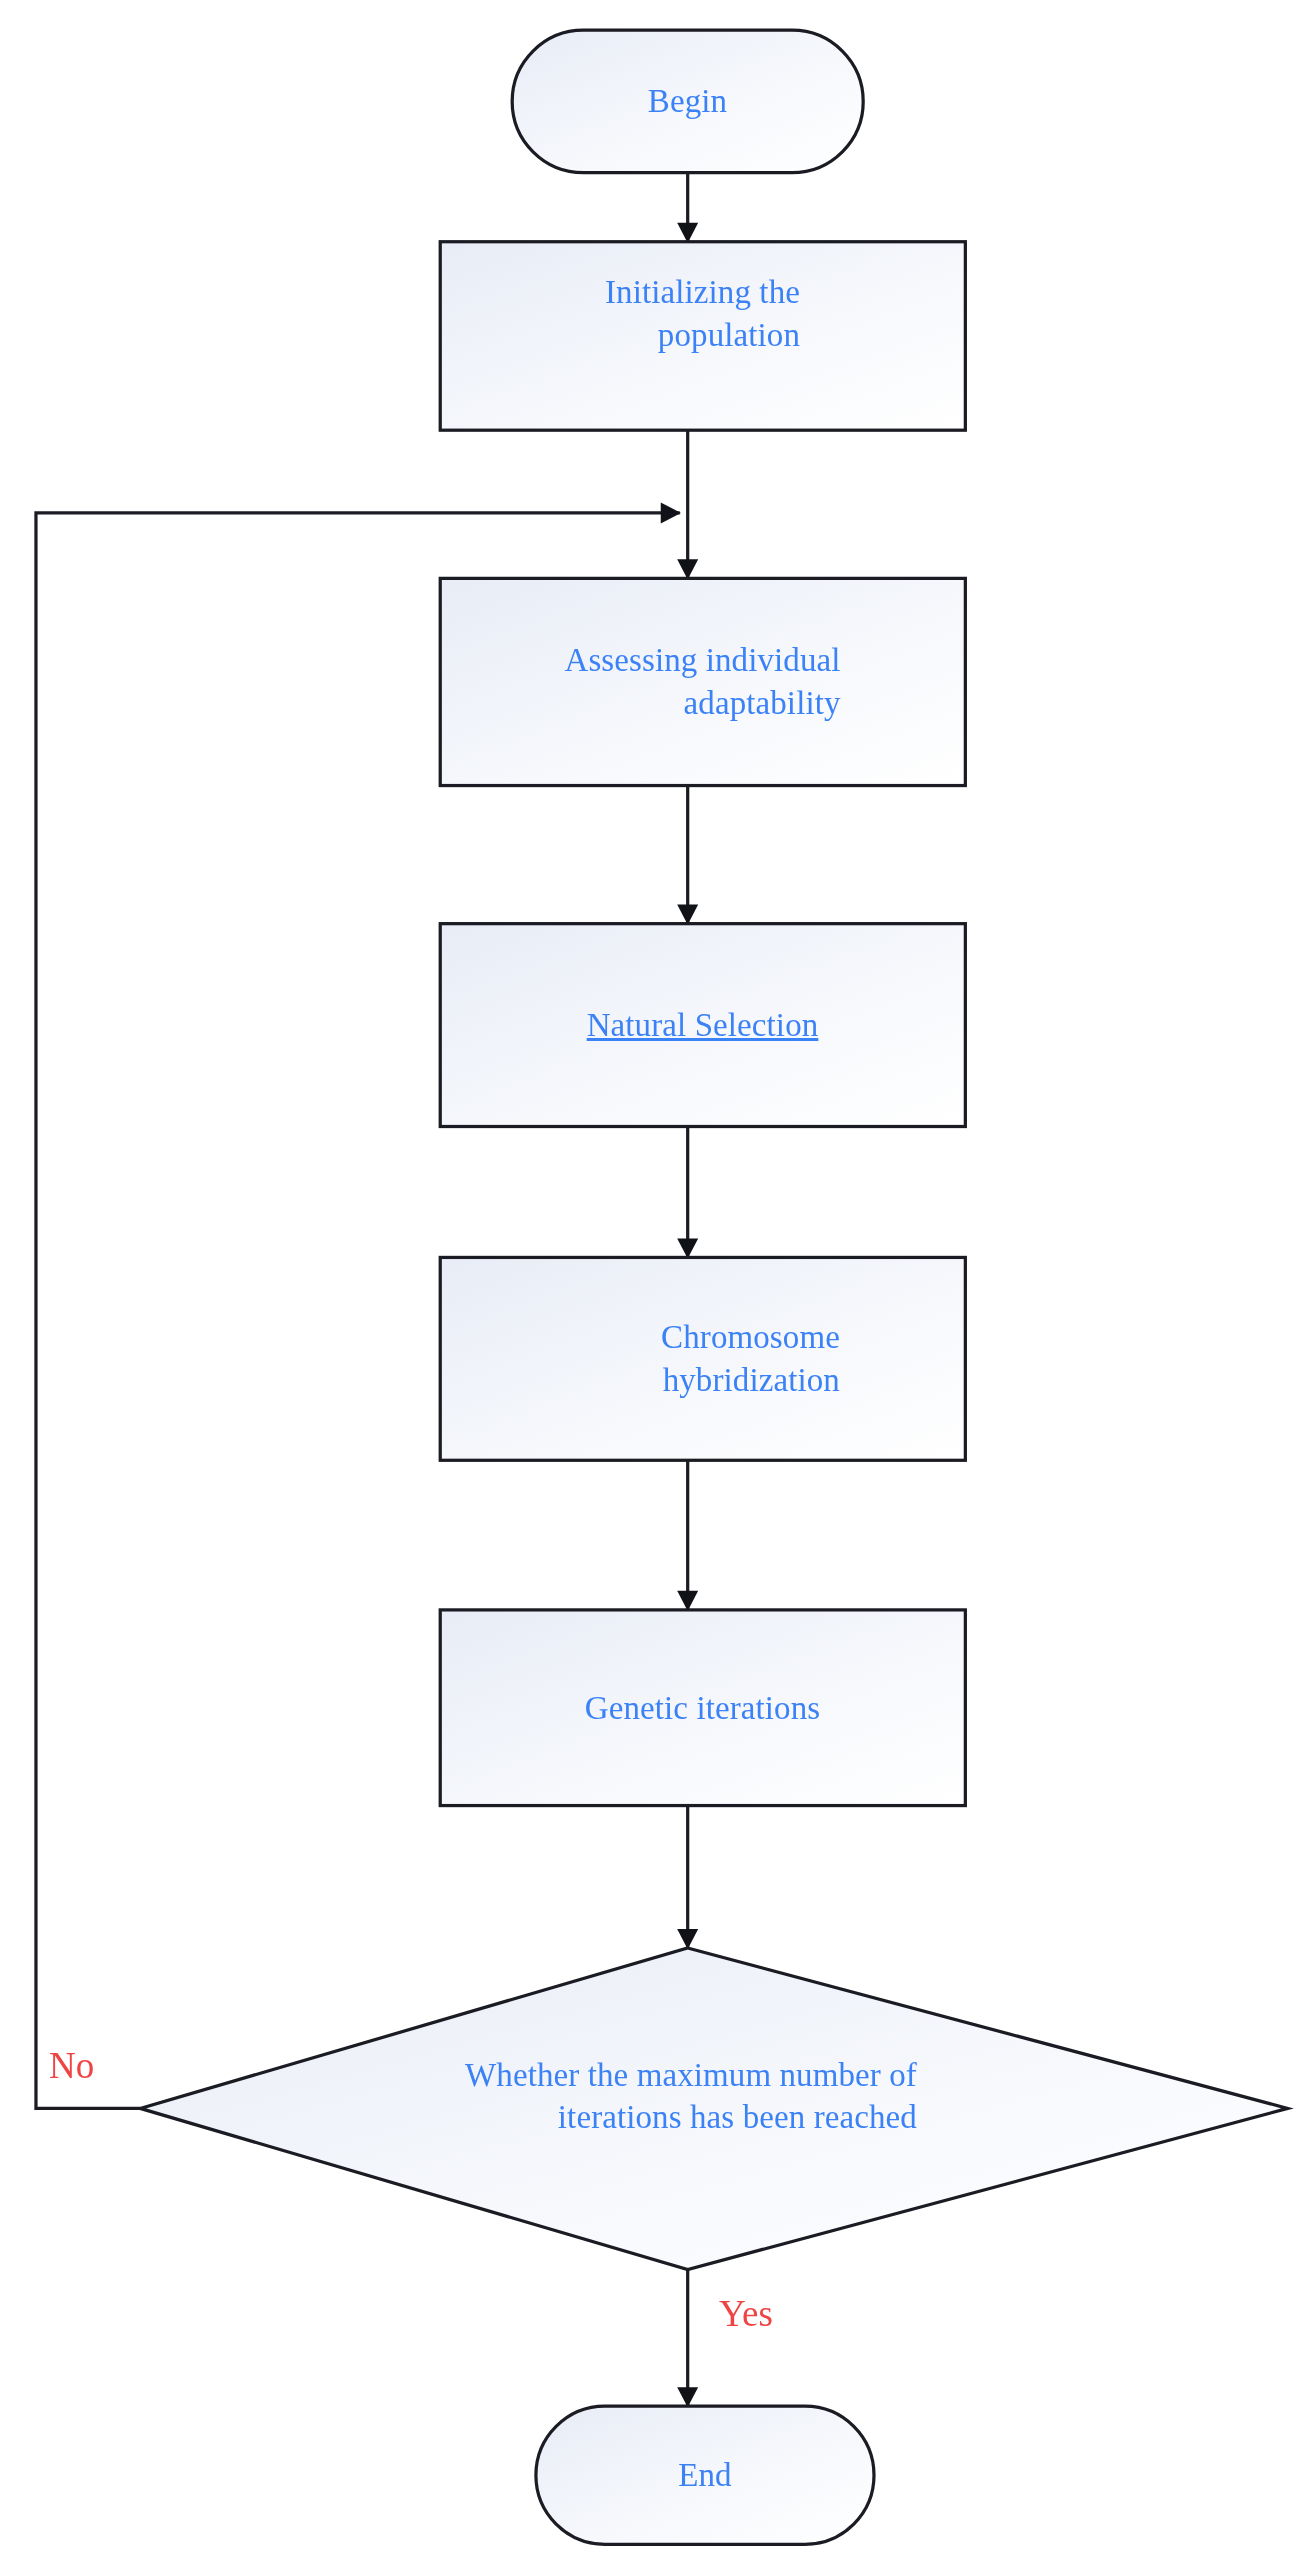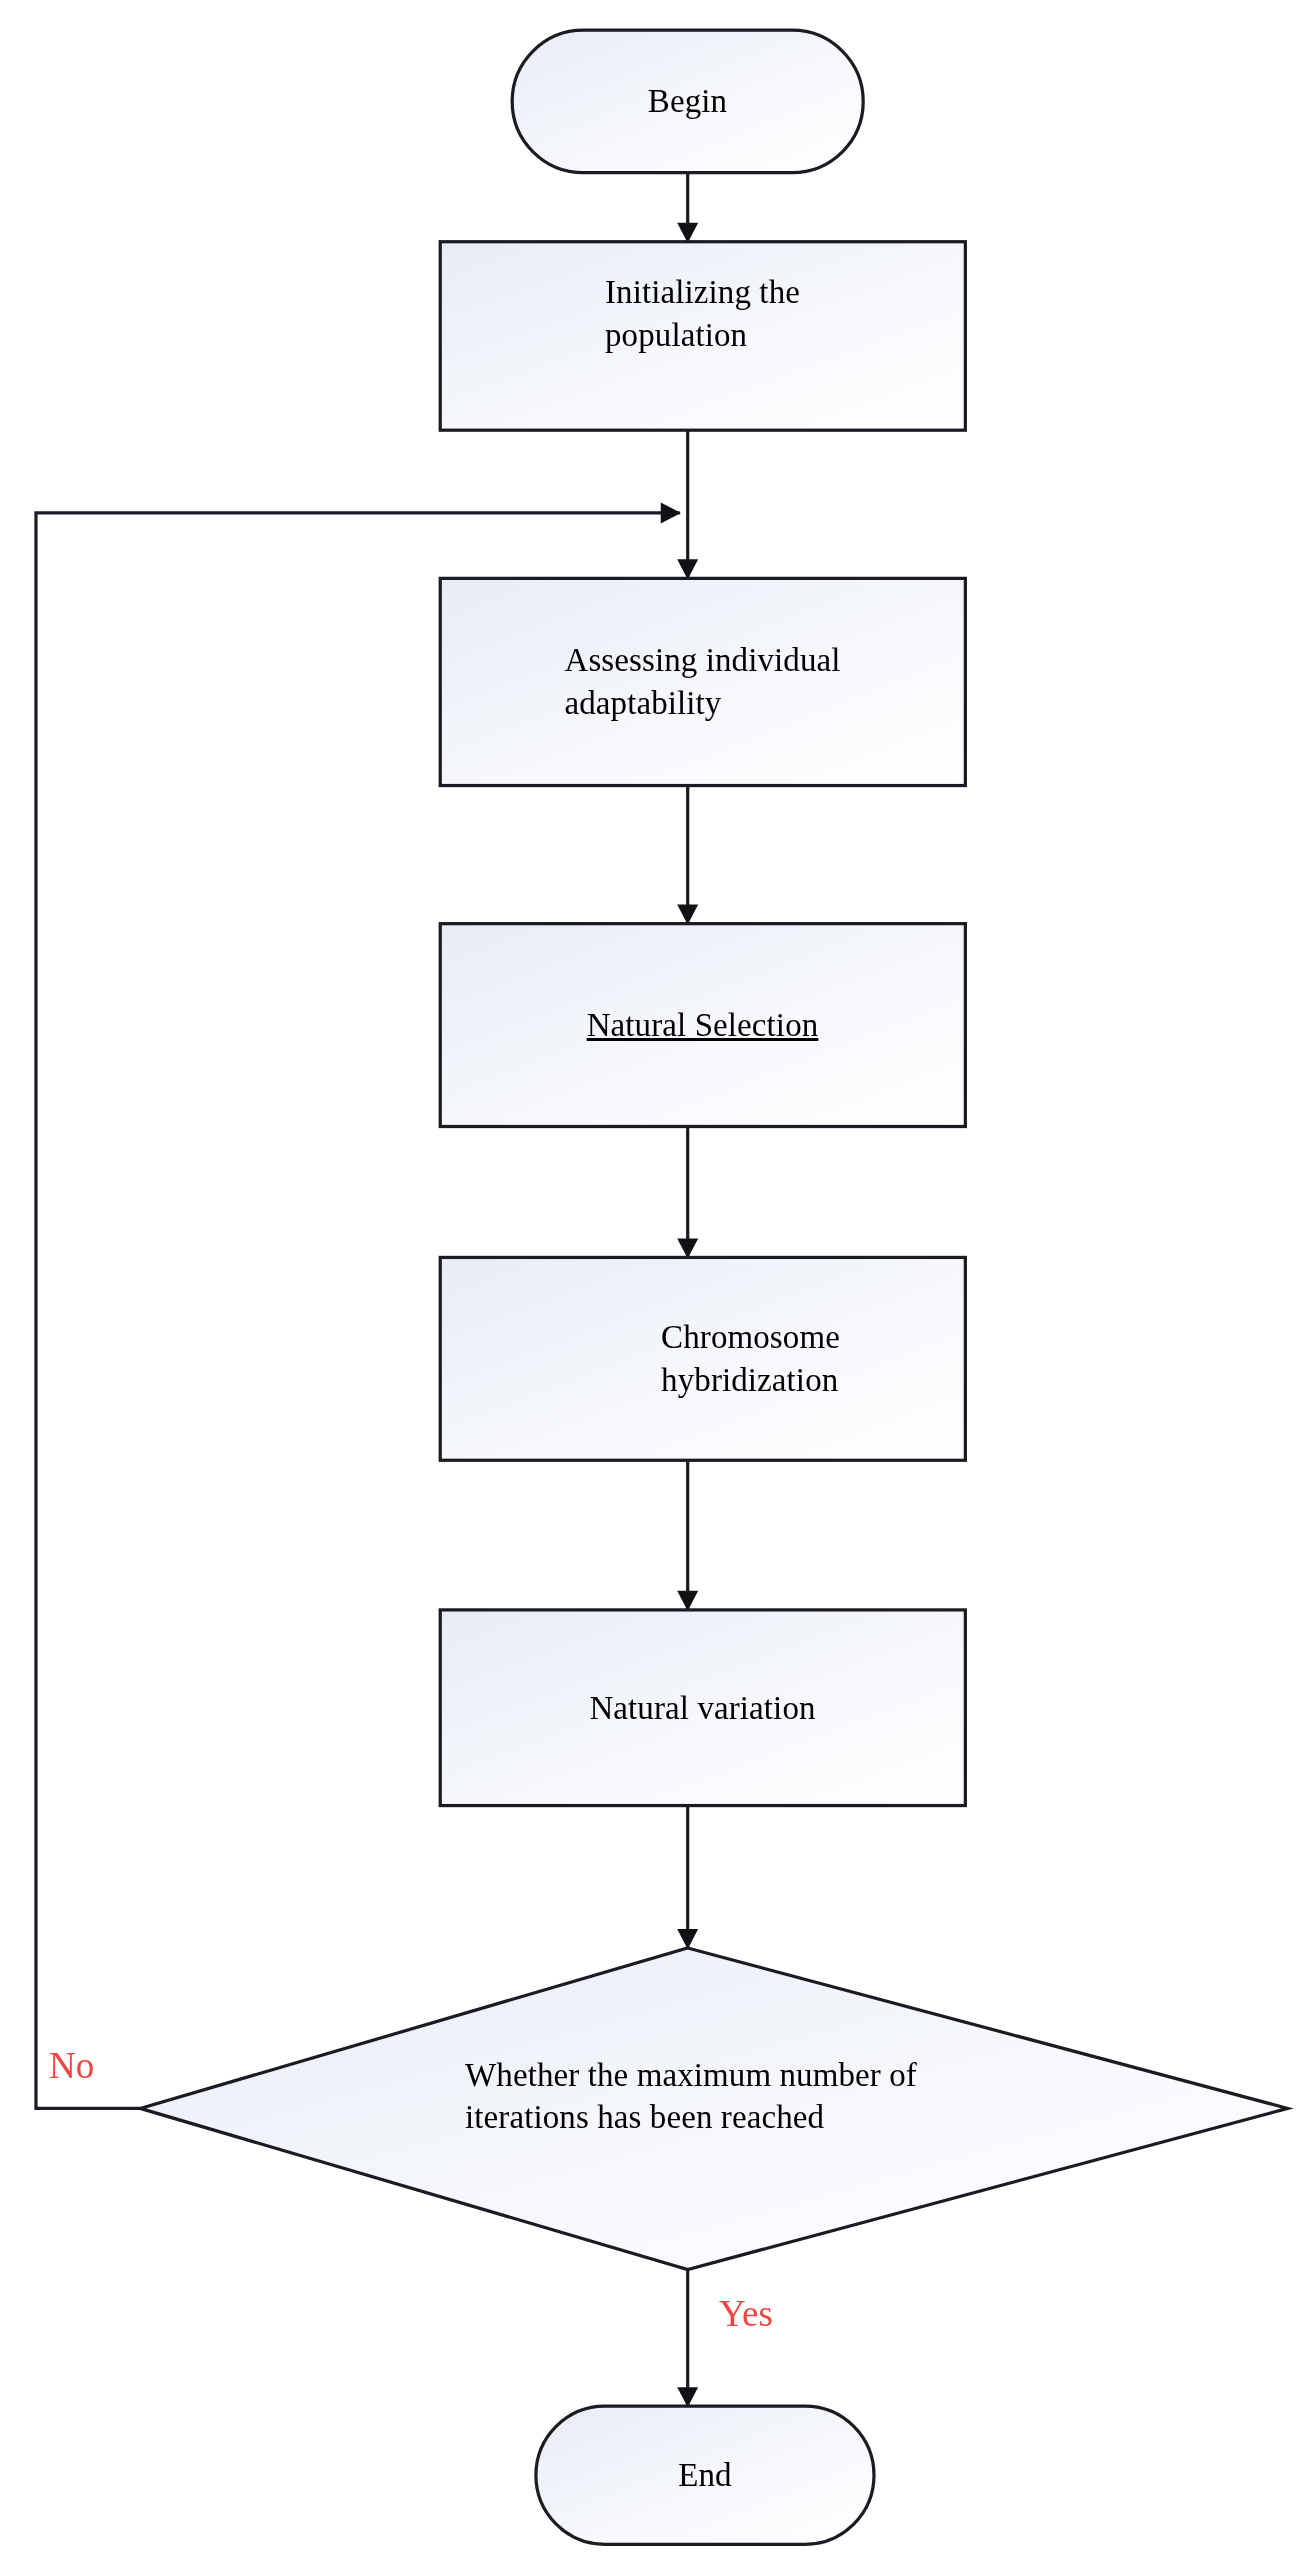--- a/index.html
+++ b/index.html
@@ -25,22 +25,22 @@
     top: 0;
     width: 1302px;
     height: 2576px;
   }
   
   .node-label {
     position: absolute;
     display: flex;
     align-items: center;
     justify-content: center;
-    text-align: left;
-    color: #000000;
+    text-align: right;
+    color: #3b82f6;
     line-height: 1.30;
     letter-spacing: 0.1px;
     pointer-events: none;
     white-space: pre-line;
   }
   .terminal-label { font-size: 33px; }
   .process-label  { font-size: 33px; }
   .decision-label { font-size: 33px; line-height: 1.26; }
   .edge-label {
     position: absolute;
@@ -101,21 +101,21 @@
 population</div>
 
   <div class="node-label process-label" style="left:440px; top:578px; width:525px; height:207px;">Assessing individual
 adaptability</div>
 
   <div class="node-label process-label" style="left:440px; top:924px; width:525px; height:203px;text-decoration:underline;">Natural Selection</div>
 
   <div class="node-label process-label" style="left:440px; top:1257px; width:525px; height:203px;padding-left:48px;">Chromosome
 hybridization</div>
 
-  <div class="node-label process-label" style="left:440px; top:1610px; width:525px; height:196px;">Natural variation</div>
+  <div class="node-label process-label" style="left:440px; top:1610px; width:525px; height:196px;">Genetic iterations</div>
 
   <div class="node-label decision-label" style="left:317px; top:1996px; width:748px; height:201px;">Whether the maximum number of
 iterations has been reached</div>
 
   <div class="node-label terminal-label" style="left:536px; top:2406px; width:338px; height:138px;">End</div>
 
   <div class="edge-label" style="left:49px; top:2044px;">No</div>
 
   <div class="edge-label" style="left:719px; top:2292px;">Yes</div>
 

